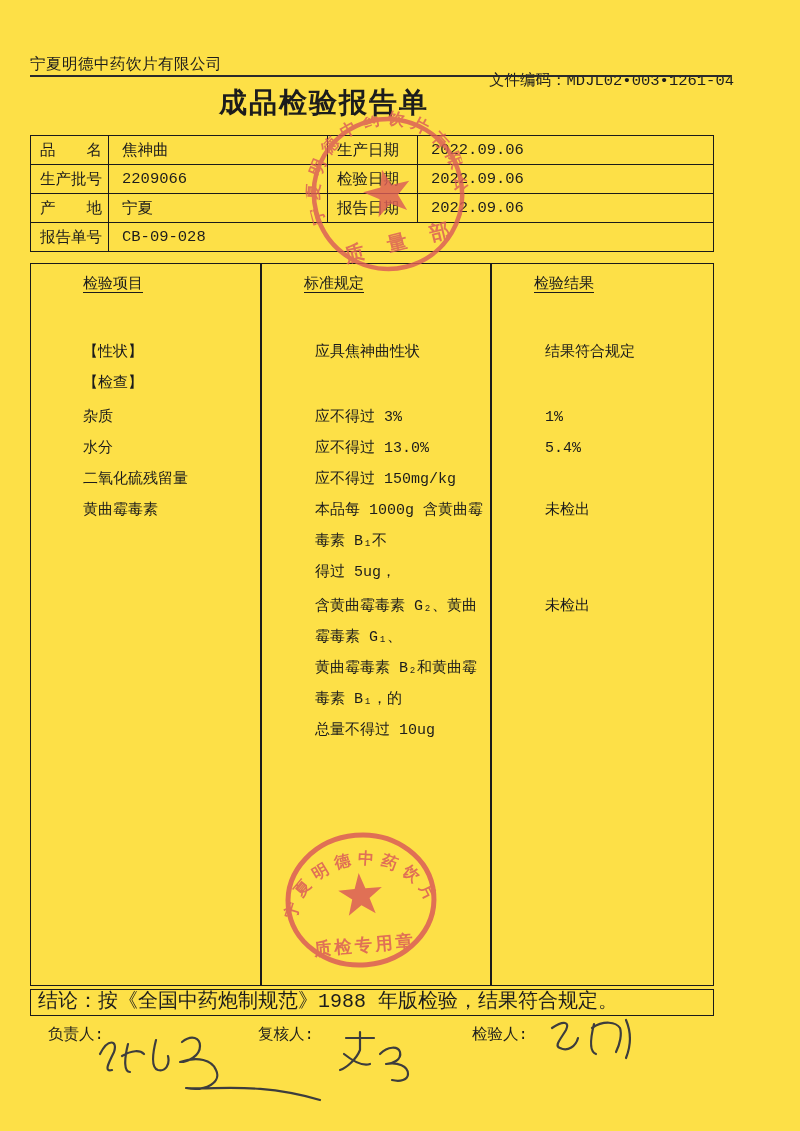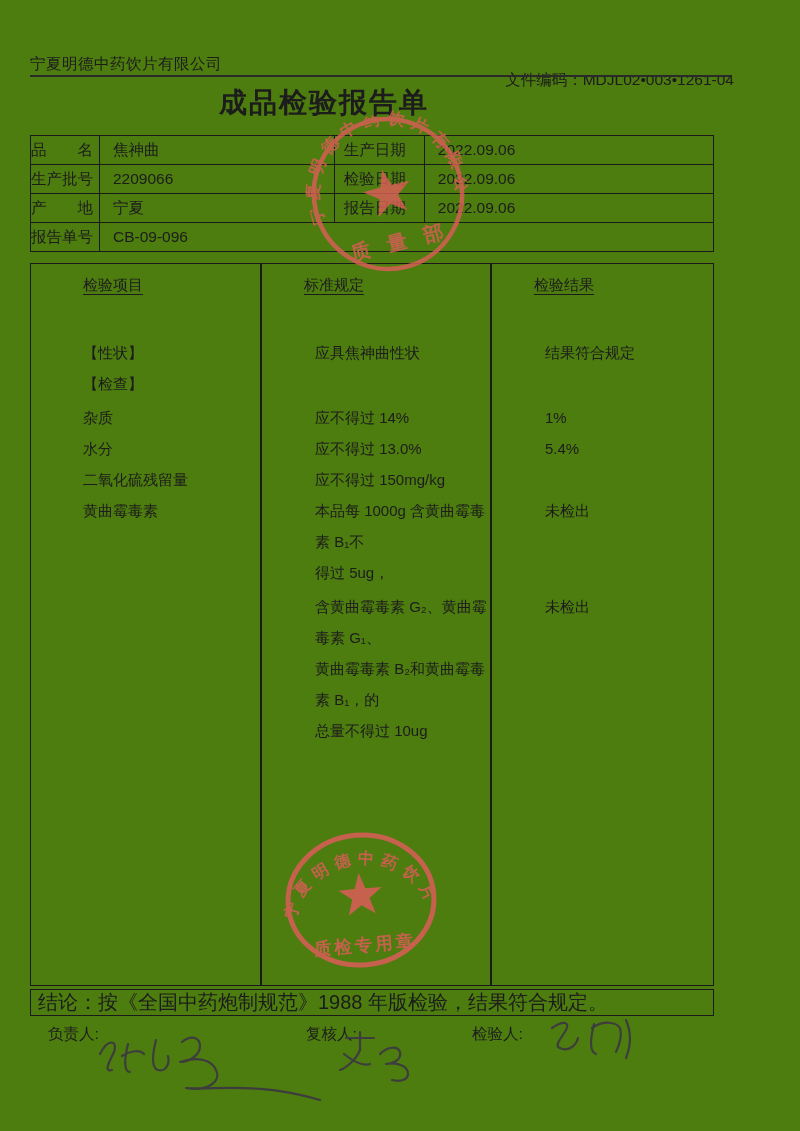--- a/index.html
+++ b/index.html
@@ -1,31 +1,31 @@
 <!DOCTYPE html>
 <html><head>
 <meta charset="utf-8">
 <style>
   html,body{margin:0;padding:0;background:#888;}
   .page{
-    position:relative; width:800px; height:1131px; background:#4d7c0f;
-    font-family:Liberation Sans, sans-serif;
+    position:relative; width:800px; height:1131px; background:#fde047;
+    font-family:Liberation Mono, monospace;
     color:#1c1c1c; overflow:hidden; margin:0 auto;
   }
   
   .hdr-left{position:absolute; left:30px; top:54px; font-size:15.5px; letter-spacing:0.5px;}
   .hdr-right{position:absolute; right:66px; top:54px; font-size:15.5px;margin-top:16px;}
   .hdr-rule{position:absolute; left:30px; top:75px; width:700px; height:2px; background:#2a2a2a;}
   .doc-title{position:absolute; left:2px; top:84px; width:644px; text-align:center;
     font-size:28px; font-weight:bold; letter-spacing:2px;}
   
   .info-table{position:absolute; left:30px; top:135px; width:684px; border-collapse:collapse;
     font-size:15.5px;}
   .info-table td{border:1.5px solid #1a1a1a; height:28px; padding:0;}
-  .info-table td.lbl{width:68px;}
+  .info-table td.lbl{padding-left:9px; width:68px;}
   .info-table td.lbl2{padding-left:9px; width:80px;}
   .info-table td.val{padding-left:13px;}
   .just{display:inline-block; width:62px; text-align:justify; text-align-last:justify;}
   
   .main-table{position:absolute; left:30px; top:263px; width:684px; height:723px;
     border:1.5px solid #1a1a1a; box-sizing:border-box; font-size:15px;}
   .vline{position:absolute; top:0; bottom:0; width:1.5px; background:#1a1a1a;}
   .vline.v1{left:229px;} .vline.v2{left:459px;}
   .mrow{display:grid; grid-template-columns:229px 230px auto; align-items:start;}
   .mrow .c1{padding-left:8px;}
@@ -75,21 +75,21 @@
       <td class="val">2022.09.06</td>
     </tr>
     <tr>
       <td class="lbl"><span class="just">产地</span></td>
       <td class="val">宁夏</td>
       <td class="lbl2">报告日期</td>
       <td class="val">2022.09.06</td>
     </tr>
     <tr>
       <td class="lbl"><span class="just">报告单号</span></td>
-      <td class="val" colspan="3">CB-09-096</td>
+      <td class="val" colspan="3">CB-09-028</td>
     </tr>
   </tbody>
     </table>
 
   <div class="main-table">
     <div class="vline v1"></div>
     <div class="vline v2"></div>
 
     <div class="mrow mhead">
       <div class="c1"><span>检验项目</span></div>
@@ -103,21 +103,21 @@
       <div class="c2">应具焦神曲性状</div>
       <div class="c3">结果符合规定</div>
     </div>
     <div class="mrow">
       <div class="c1">【检查】</div>
       <div class="c2"></div>
       <div class="c3"></div>
     </div>
     <div class="mrow gap3">
       <div class="c1">杂质</div>
-      <div class="c2">应不得过 14%</div>
+      <div class="c2">应不得过 3%</div>
       <div class="c3">1%</div>
     </div>
     <div class="mrow">
       <div class="c1">水分</div>
       <div class="c2">应不得过 13.0%</div>
       <div class="c3">5.4%</div>
     </div>
     <div class="mrow">
       <div class="c1">二氧化硫残留量</div>
       <div class="c2">应不得过 150mg/kg</div>
@@ -155,21 +155,21 @@
     </text>
     <polygon fill="#db5d58" points="79,43 73.6,58.6 57.1,58.9 70.3,68.8 65.5,84.6 79,75.2 92.5,84.6 87.7,68.8 100.9,58.9 84.4,58.6"></polygon>
     <text x="79" y="121" text-anchor="middle" font-size="17.5" letter-spacing="3" fill="#db5d58" font-weight="bold">质检专用章</text>
   </svg>
 
   <div class="conclusion">
     <span>结论：按《全国中药炮制规范》1988 年版检验，结果符合规定。</span>
   </div>
 
   <span class="sig-label" style="left:48px; top:1024px;">负责人:</span>
-  <span class="sig-label" style="left:258px; top:1024px;margin-left:48px;">复核人:</span>
+  <span class="sig-label" style="left:258px; top:1024px;">复核人:</span>
   <span class="sig-label" style="left:472px; top:1024px;">检验人:</span>
 
   <svg class="sig-svg" style="left:88px; top:1020px;" width="250" height="88" viewBox="0 0 250 88">
     <path d="M12,34 C20,18 30,20 26,32 C20,44 16,52 24,50 M40,24 C36,40 36,52 42,52 M34,36 C44,30 52,30 56,34 M68,20 C64,36 64,48 70,50 C78,52 82,44 80,36 M94,22 C104,14 112,18 112,26 C112,36 100,42 92,42 C110,36 124,40 128,50 C134,62 118,72 98,68 C130,70 170,62 232,80"></path>
   </svg>
   <svg class="sig-svg" style="left:330px; top:1028px;" width="90" height="60" viewBox="0 0 90 60">
     <path d="M16,10 L44,10 M30,4 L30,22 C26,32 16,40 10,42 M14,26 C24,34 34,38 40,36 M50,26 C58,18 68,18 70,24 C72,32 62,36 56,36 C68,34 78,38 78,46 C78,52 70,54 62,52"></path>
   </svg>
   <svg class="sig-svg" style="left:542px; top:1014px;" width="100" height="55" viewBox="0 0 100 55">
     <path d="M10,14 C22,6 28,8 24,16 C18,26 12,32 18,34 C26,38 34,32 36,24 M52,10 C48,26 48,38 54,40 M50,14 C62,6 74,8 78,14 C80,20 78,30 74,38 M84,6 C90,20 88,34 84,44"></path>

